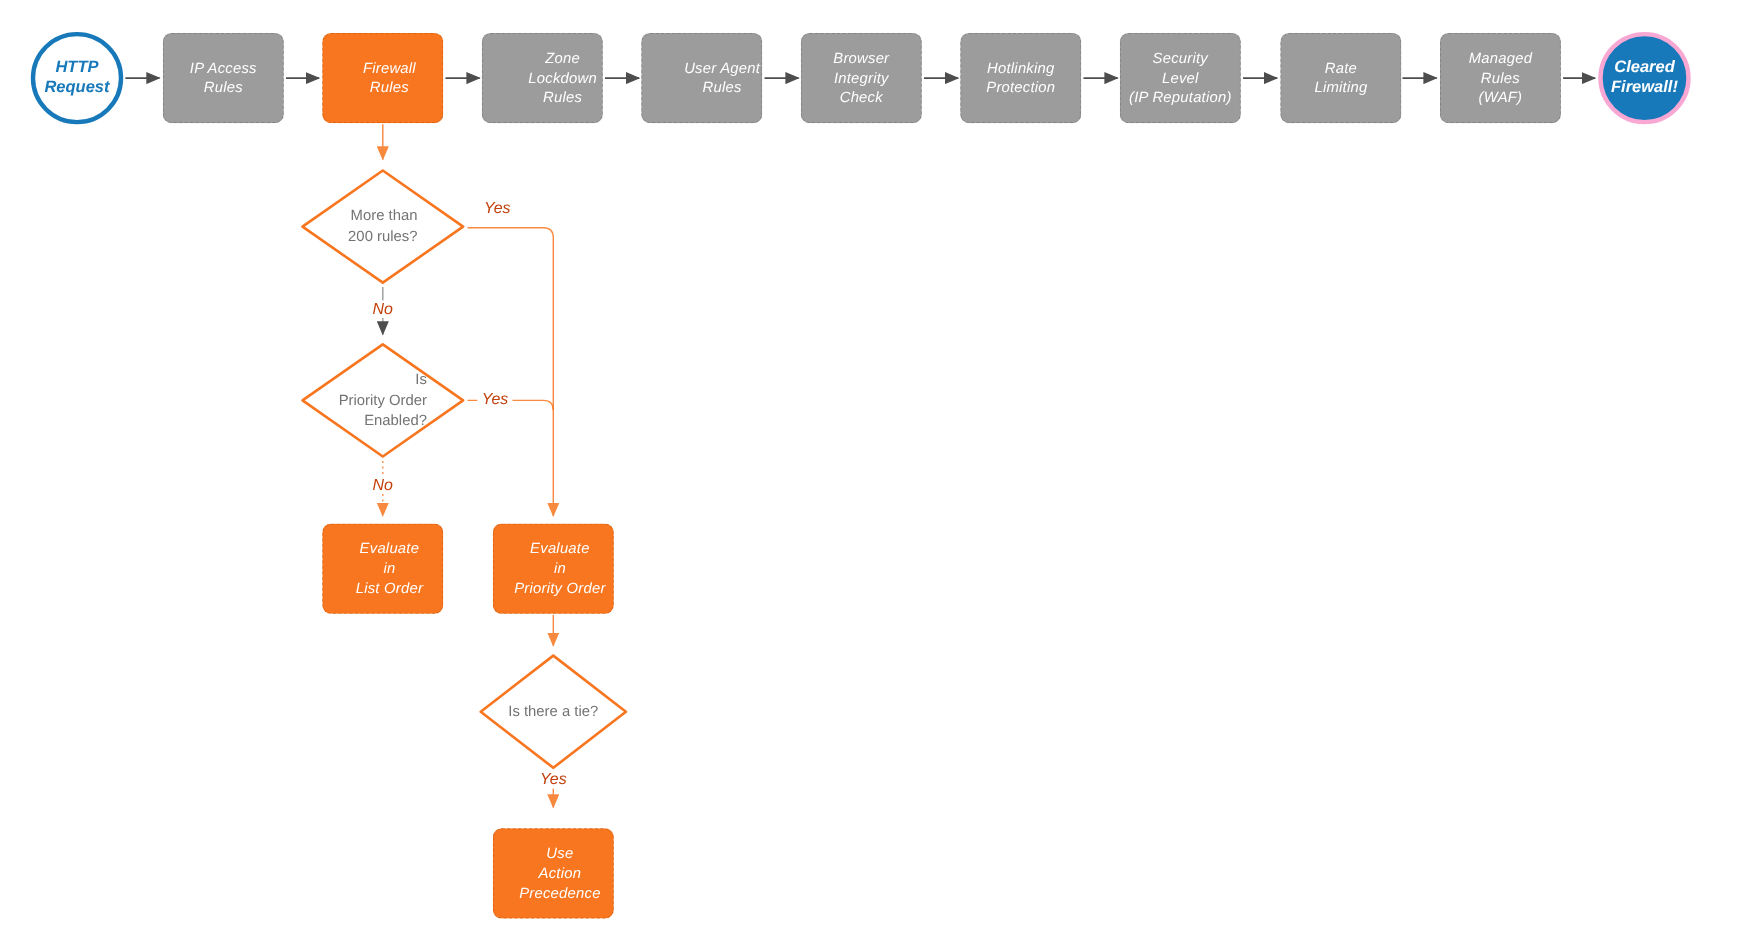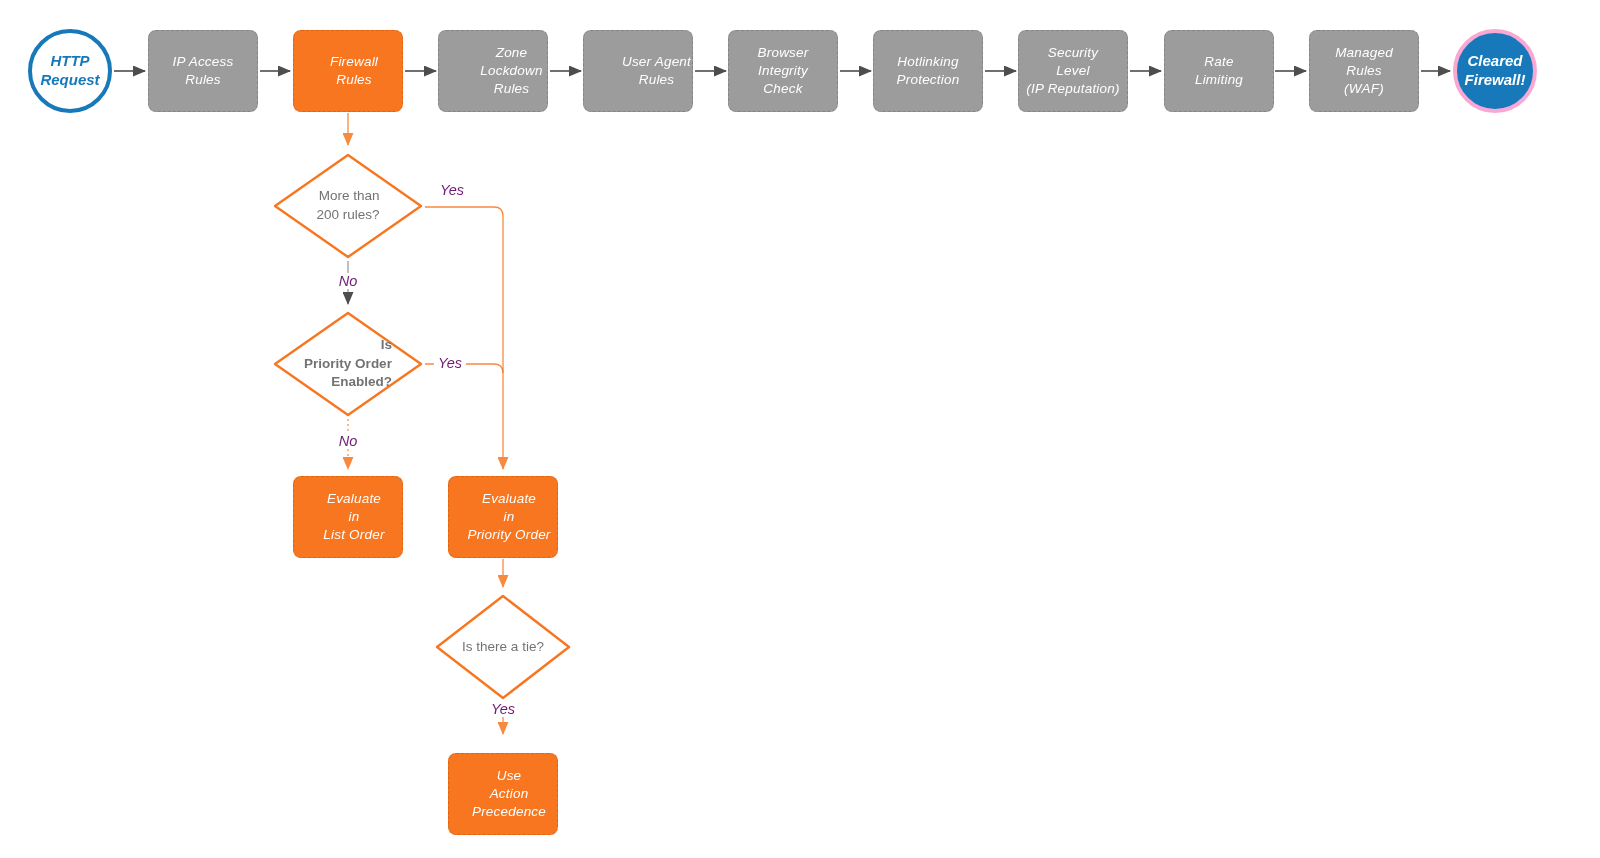--- a/index.html
+++ b/index.html
@@ -24,21 +24,21 @@
   .end-circle{background:#1779BA;border:4px solid #f9a8d4;}
   .end-circle .lbl{color:#ffffff;font-weight:bold;font-style:italic;font-size:15px;line-height:1.25;white-space:pre-line;}
   .diamond{position:absolute;}
   .diamond svg{position:absolute;left:0;top:0;width:100%;height:100%;}
   .diamond .lbl{
     position:absolute;inset:0;display:flex;align-items:center;justify-content:center;
     text-align:right;color:#737373;font-size:13.5px;line-height:1.38;white-space:pre-line;
   }
   .edge-label{
     position:absolute;transform:translate(-50%,-50%);
-    color:#701a75;font-style:italic;font-size:14.5px;padding:0 4px;
+    color:#c2410c;font-style:italic;font-size:14.5px;padding:0 4px;
   }
   .on-line{background:#ffffff;}
 </style>
 </head>
 <body>
 
 <div id="canvas">
 
   <svg id="connectors" viewBox="0 0 1600 858" xmlns="http://www.w3.org/2000/svg">
     <defs>
@@ -136,21 +136,21 @@
       <polygon points="75,2 148,53 75,104 2,53" fill="#ffffff" stroke="#F7761F" stroke-width="2.4" stroke-linejoin="round"></polygon>
     </svg>
     <div class="lbl">More than
 200 rules?</div>
   </div>
 
   <div class="edge-label" style="left:452px;top:190px;">Yes</div>
 
   <div class="edge-label on-line" style="left:348px;top:281px;">No</div>
 
-  <div class="diamond" style="left:273px;top:311px;width:150px;height:106px;font-weight:bold;">
+  <div class="diamond" style="left:273px;top:311px;width:150px;height:106px;">
     <svg viewBox="0 0 150 106" preserveAspectRatio="none">
       <polygon points="75,2 148,53 75,104 2,53" fill="#ffffff" stroke="#F7761F" stroke-width="2.4" stroke-linejoin="round"></polygon>
     </svg>
     <div class="lbl">Is
 Priority Order
 Enabled?</div>
   </div>
 
   <div class="edge-label on-line" style="left:450px;top:363px;">Yes</div>
 

